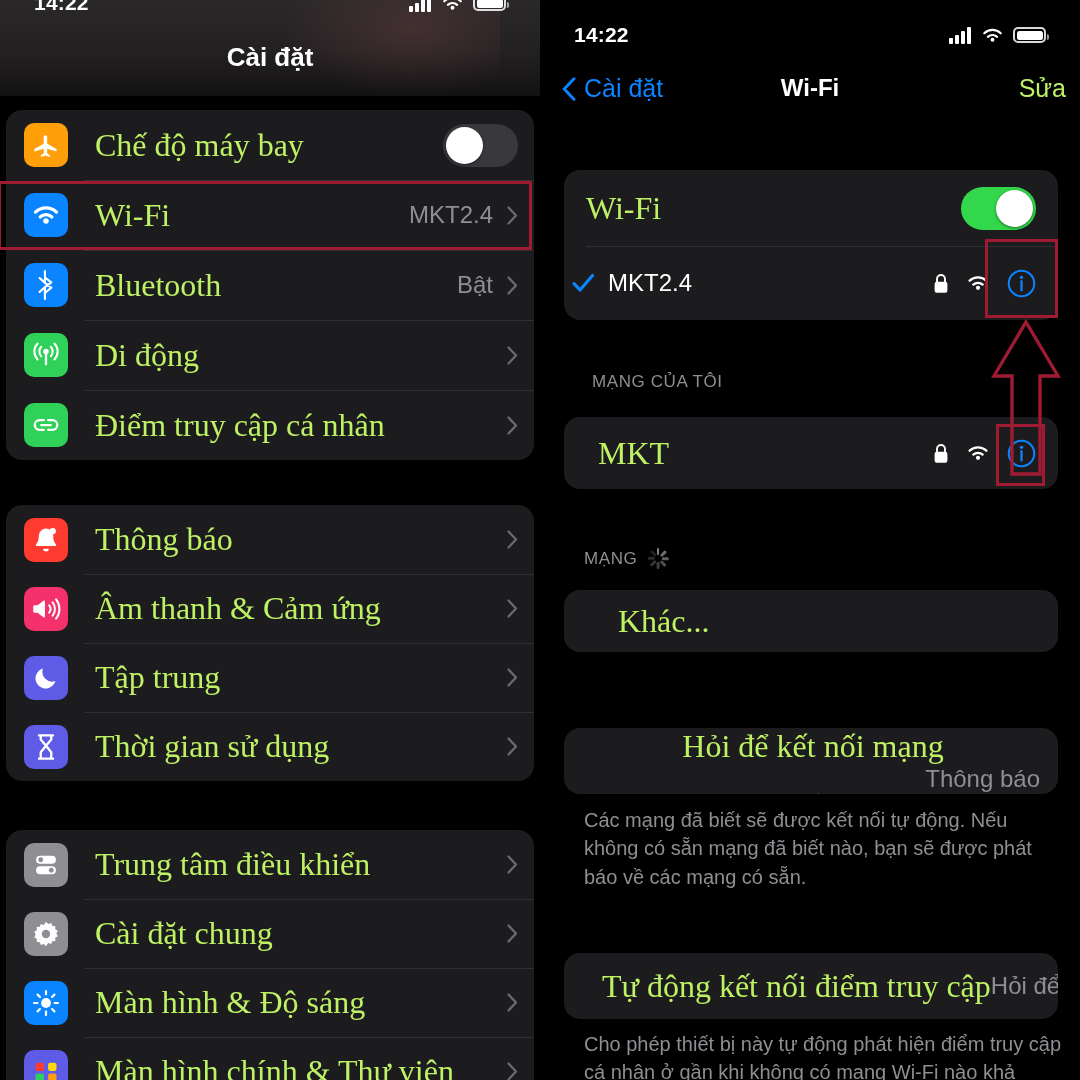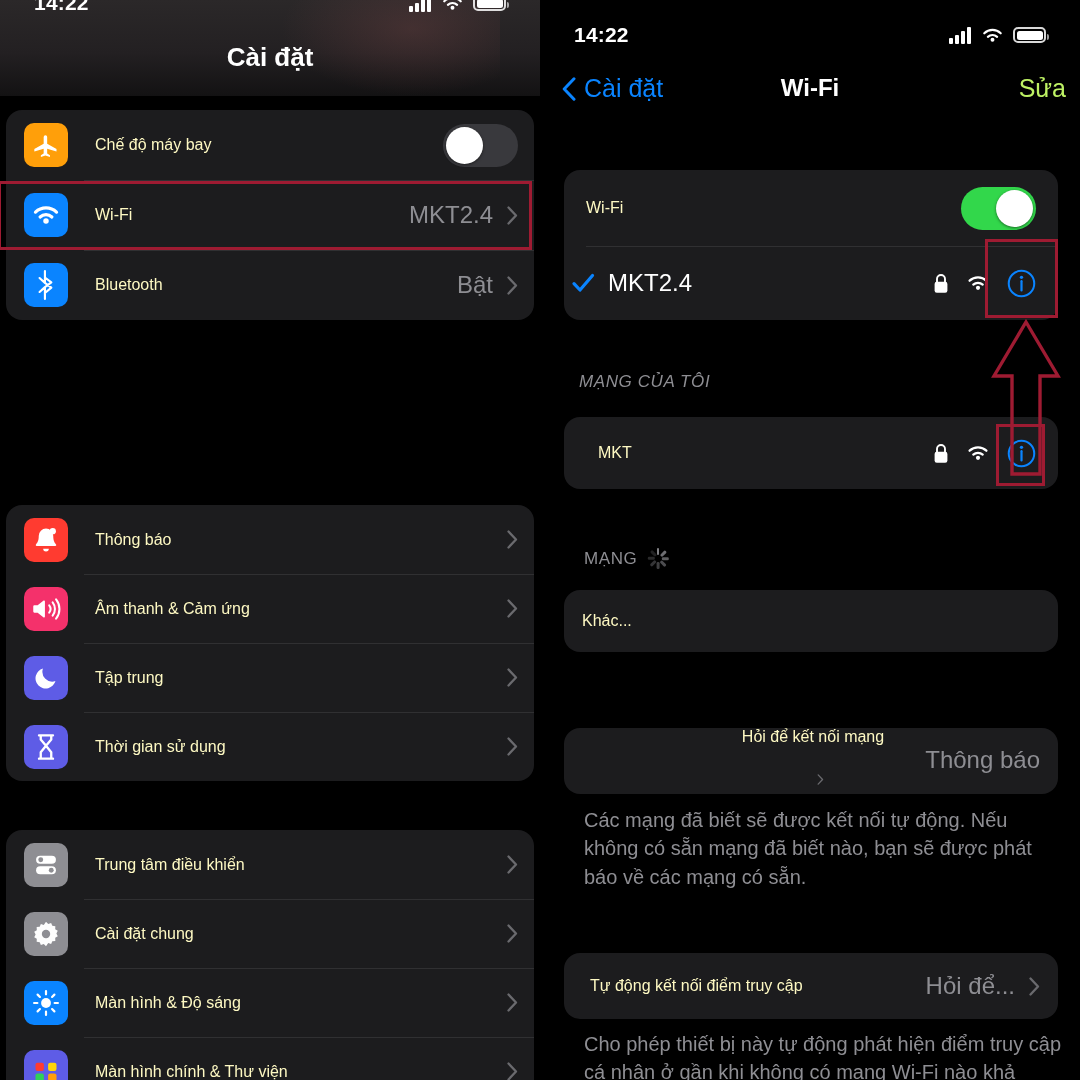--- a/index.html
+++ b/index.html
@@ -65,21 +65,21 @@
 
   
   .group { position:absolute; background:#1c1c1e; border-radius:16px; overflow:hidden; }
   .row { display:flex; align-items:center; position:relative; padding:0 16px 0 18px; }
   .row + .row:before {
     content:""; position:absolute; left:78px; right:0; top:0; height:1px; background:#303032;
   }
   .row.nodiv + .row.nodiv:before { left:22px; }
 
   .app-icon { width:44px; height:44px; border-radius:10px; flex:0 0 44px; display:flex; align-items:center; justify-content:center; }
-  .row-label { color:#fef9c3; font-size:16px; margin-left:27px; white-space:nowrap; }
+  .row-label { color:#bef264; font-size:32px; margin-left:27px; white-space:nowrap;font-family:Liberation Serif, serif; }
   .row-value { margin-left:auto; color:#8e8e93; font-size:24px; white-space:nowrap; }
   .chev { width:11px; height:19px; margin-left:14px; flex:0 0 11px; }
 
   
   .toggle { margin-left:auto; width:75px; height:43px; border-radius:22px; position:relative; flex:0 0 75px; }
   .toggle .knob { position:absolute; top:3px; width:37px; height:37px; border-radius:50%; background:#fff; box-shadow:0 1px 3px rgba(0,0,0,.5); }
   .toggle.off { background:#39393d; }
   .toggle.off .knob { left:3px; }
   .toggle.on  { background:#32d74b; }
   .toggle.on  .knob { right:3px; }
@@ -169,21 +169,49 @@
               <path d="M8 1v11L3 7.5M8 27V16l-5 4.5M8 12l6 4.5L8 21.5M8 16l6-4.5L8 7" stroke="#fff" stroke-width="2" fill="none" stroke-linecap="round" stroke-linejoin="round"></path>
             </svg>
         </span>
         <span class="row-label">Bluetooth</span>
         <span class="row-value">Bật</span>
         <svg class="chev" viewBox="0 0 11 19">
             <path d="M1.5 1.5L9 9.5l-7.5 8" stroke="#6a6a6e" stroke-width="2.3" fill="none" stroke-linecap="round" stroke-linejoin="round"></path>
           </svg>
       </div>
 
-
+      <div class="row" style="height:70px">
+        <span class="app-icon" style="background:#30d158">
+          <svg width="30" height="30" viewBox="0 0 26 26">
+            <circle cx="13" cy="10" r="2.4" fill="#fff"></circle>
+            <path d="M13 12.4V21" stroke="#fff" stroke-width="2" stroke-linecap="round"></path>
+            <path d="M8.8 5.9a6.2 6.2 0 000 8.2M17.2 5.9a6.2 6.2 0 010 8.2" stroke="#fff" stroke-width="1.8" fill="none" stroke-linecap="round"></path>
+            <path d="M5.7 3.1a10 10 0 000 13.8M20.3 3.1a10 10 0 010 13.8" stroke="#fff" stroke-width="1.8" fill="none" stroke-linecap="round"></path>
+          </svg>
+        </span>
+        <span class="row-label">Di động</span>
+        <span class="row-value"></span>
+        <svg class="chev" viewBox="0 0 11 19">
+            <path d="M1.5 1.5L9 9.5l-7.5 8" stroke="#6a6a6e" stroke-width="2.3" fill="none" stroke-linecap="round" stroke-linejoin="round"></path>
+          </svg>
+      </div>
+
+      <div class="row" style="height:70px">
+        <span class="app-icon" style="background:#30d158">
+          <svg width="30" height="26" viewBox="0 0 28 22">
+            <path d="M12 6.5h-4a4.5 4.5 0 000 9h4M16 15.5h4a4.5 4.5 0 000-9h-4" stroke="#fff" stroke-width="2.1" fill="none" stroke-linecap="round"></path>
+            <path d="M9.5 11h9" stroke="#fff" stroke-width="2.1" stroke-linecap="round"></path>
+          </svg>
+        </span>
+        <span class="row-label">Điểm truy cập cá nhân</span>
+        <span class="row-value"></span>
+        <svg class="chev" viewBox="0 0 11 19">
+            <path d="M1.5 1.5L9 9.5l-7.5 8" stroke="#6a6a6e" stroke-width="2.3" fill="none" stroke-linecap="round" stroke-linejoin="round"></path>
+          </svg>
+      </div>
     </div>
 
     <div class="group" style="left:6px; top:505px; width:528px;">
 
       <div class="row" style="height:69px">
         <span class="app-icon" style="background:#ff3b30">
           <svg width="26" height="28" viewBox="0 0 22 24">
               <path d="M11 2.2a6.2 6.2 0 016.2 6.2c0 5 1.6 6.4 2.4 7.4.4.5.1 1.3-.6 1.3H3c-.7 0-1-.8-.6-1.3.8-1 2.4-2.4 2.4-7.4A6.2 6.2 0 0111 2.2z" fill="#fff"></path>
               <circle cx="16.8" cy="4.4" r="2.7" fill="#fff"></circle>
               <path d="M8.6 19.4h4.8a2.4 2.4 0 01-4.8 0z" fill="#fff"></path>
@@ -361,21 +389,21 @@
           </svg>
           <svg class="infob" viewBox="0 0 30 30">
             <circle cx="15" cy="15" r="13.2" stroke="#0a84ff" stroke-width="2.1" fill="none"></circle>
             <circle cx="15" cy="8.6" r="1.7" fill="#0a84ff"></circle>
             <path d="M15 12.6v9.6" stroke="#0a84ff" stroke-width="2.3" stroke-linecap="round"></path>
           </svg>
         </span>
       </div>
     </div>
 
-    <div class="sec-hdr" style="left:39px; top:372px;font-style:italic;">
+    <div class="sec-hdr" style="left:52px; top:372px;">
       <span>MẠNG CỦA TÔI</span>
     </div>
     <div class="group" style="left:24px; top:417px; width:494px; height:72px;">
       <div class="row nodiv" style="height:72px; padding:0 22px 0 34px;text-align:right;">
         <span class="row-label" style="margin-left:0">MKT</span>
         <span class="wrow-icons">
           <svg class="lock" viewBox="0 0 16 21">
               <path d="M4 9V6a4 4 0 118 0v3" stroke="#fff" stroke-width="1.9" fill="none"></path>
               <rect x="1.6" y="8.8" width="12.8" height="11" rx="2.2" fill="#fff"></rect>
             </svg>
@@ -400,39 +428,39 @@
           <i style="transform:rotate(45deg);opacity:.8"></i>
         <i style="transform:rotate(90deg);opacity:.68"></i>
           <i style="transform:rotate(135deg);opacity:.56"></i>
         <i style="transform:rotate(180deg);opacity:.46"></i>
           <i style="transform:rotate(225deg);opacity:.38"></i>
         <i style="transform:rotate(270deg);opacity:.3"></i>
           <i style="transform:rotate(315deg);opacity:.24"></i>
       </span>
     </div>
     <div class="group" style="left:24px; top:590px; width:494px; height:62px;">
-      <div class="row nodiv" style="height:62px; padding:0 22px 0 18px;">
+      <div class="row nodiv" style="height:62px; padding:0 22px 0 54px;">
         <span class="row-label" style="margin-left:0">Khác...</span>
       </div>
     </div>
 
     <div class="group" style="left:24px; top:728px; width:494px; height:66px;">
       <div class="row nodiv" style="height:66px; padding:0 18px 0 22px;flex-direction:column;">
         <span class="row-label" style="margin-left:0">Hỏi để kết nối mạng</span>
         <span class="row-value">Thông báo</span>
         <svg class="chev" viewBox="0 0 11 19">
             <path d="M1.5 1.5L9 9.5l-7.5 8" stroke="#6a6a6e" stroke-width="2.3" fill="none" stroke-linecap="round" stroke-linejoin="round"></path>
           </svg>
       </div>
     </div>
     <div class="footnote" style="left:44px; top:806px; width:472px;">Các mạng đã biết sẽ được kết nối tự động. Nếu không có sẵn mạng đã biết nào, bạn sẽ được phát báo về các mạng có sẵn.</div>
 
     <div class="group" style="left:24px; top:953px; width:494px; height:66px;">
       <div class="row nodiv" style="height:66px; padding:0 18px 0 22px;">
-        <span class="row-label" style="margin-left:4px">Tự động kết nối điểm truy cập</span>
+        <span class="row-label" style="margin-left:16px">Tự động kết nối điểm truy cập</span>
         <span class="row-value">Hỏi để...</span>
         <svg class="chev" viewBox="0 0 11 19">
             <path d="M1.5 1.5L9 9.5l-7.5 8" stroke="#6a6a6e" stroke-width="2.3" fill="none" stroke-linecap="round" stroke-linejoin="round"></path>
           </svg>
       </div>
     </div>
     <div class="footnote" style="left:44px; top:1030px; width:480px;">Cho phép thiết bị này tự động phát hiện điểm truy cập cá nhân ở gần khi không có mạng Wi-Fi nào khả</div>
   </div>
 
   <div class="hl" style="left:985px; top:239px; width:73px; height:79px;"></div>

